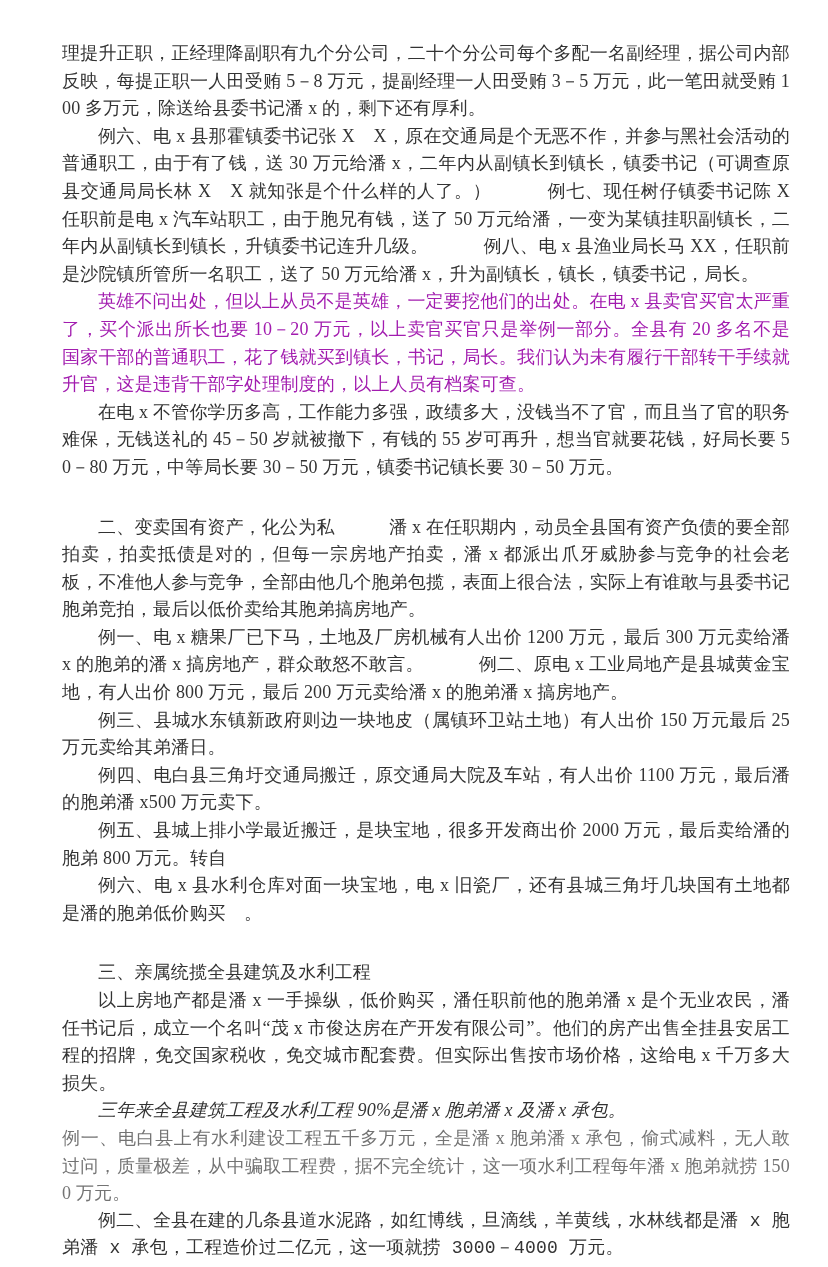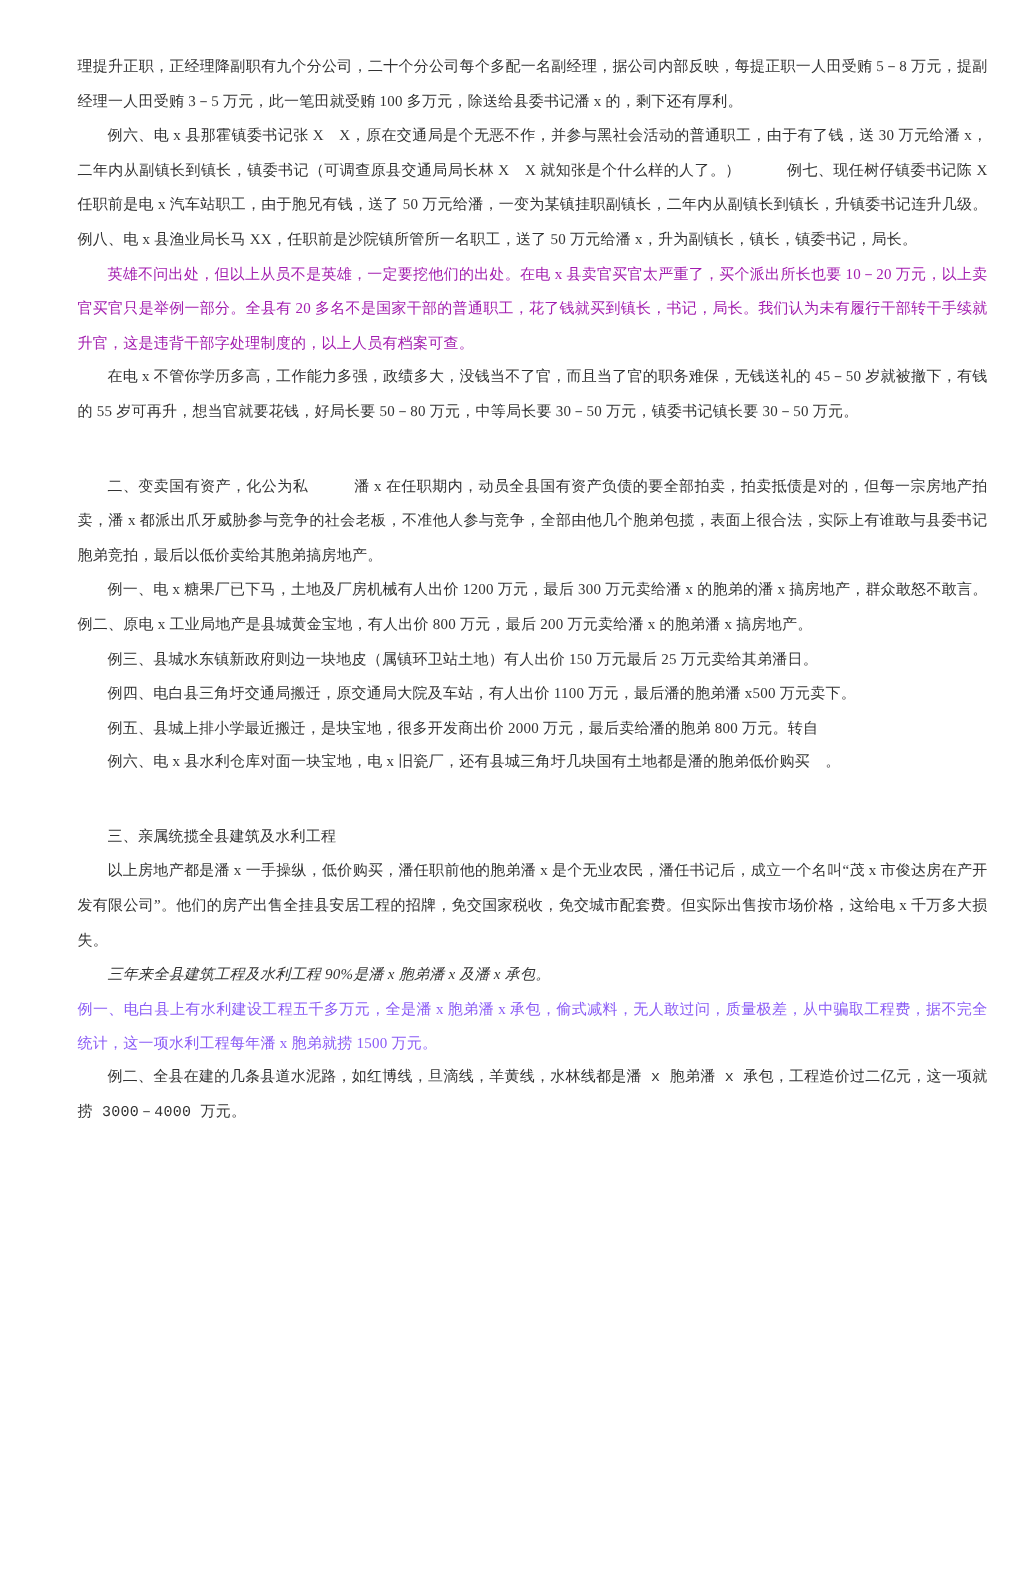--- a/index.html
+++ b/index.html
@@ -19,21 +19,21 @@
     height: 1267px;
     padding: 40px 38px 0 62px;
     background: #ffffff;
   }
   .doc-body {
     width: 728px;
   }
   .para {
     margin: 0;
     padding: 0;
-    font-size: 12px;
+    font-size: 18px;
     line-height: 27.6px;
     color: #333333;
     text-align: justify;
     text-align-last: left;
     word-break: break-all;
     letter-spacing: 0.2px;
   }
   .para.indent {
     text-indent: 2em;
   }
@@ -52,16 +52,16 @@
       <p class="para indent" style="color: rgb(51, 51, 51);">在电 x 不管你学历多高，工作能力多强，政绩多大，没钱当不了官，而且当了官的职务难保，无钱送礼的 45－50 岁就被撤下，有钱的 55 岁可再升，想当官就要花钱，好局长要 50－80 万元，中等局长要 30－50 万元，镇委书记镇长要 30－50 万元。</p>
       <p class="para indent gap" style="color: rgb(51, 51, 51);">二、变卖国有资产，化公为私　　　潘 x 在任职期内，动员全县国有资产负债的要全部拍卖，拍卖抵债是对的，但每一宗房地产拍卖，潘 x 都派出爪牙威胁参与竞争的社会老板，不准他人参与竞争，全部由他几个胞弟包揽，表面上很合法，实际上有谁敢与县委书记胞弟竞拍，最后以低价卖给其胞弟搞房地产。</p>
       <p class="para indent" style="color: rgb(51, 51, 51);">例一、电 x 糖果厂已下马，土地及厂房机械有人出价 1200 万元，最后 300 万元卖给潘 x 的胞弟的潘 x 搞房地产，群众敢怒不敢言。　　　例二、原电 x 工业局地产是县城黄金宝地，有人出价 800 万元，最后 200 万元卖给潘 x 的胞弟潘 x 搞房地产。</p>
       <p class="para indent" style="color: rgb(51, 51, 51);">例三、县城水东镇新政府则边一块地皮（属镇环卫站土地）有人出价 150 万元最后 25 万元卖给其弟潘日。</p>
       <p class="para indent" style="color: rgb(51, 51, 51);">例四、电白县三角圩交通局搬迁，原交通局大院及车站，有人出价 1100 万元，最后潘的胞弟潘 x500 万元卖下。</p>
       <p class="para indent" style="color: rgb(51, 51, 51);">例五、县城上排小学最近搬迁，是块宝地，很多开发商出价 2000 万元，最后卖给潘的胞弟 800 万元。转自</p>
       <p class="para indent" style="color: rgb(51, 51, 51);">例六、电 x 县水利仓库对面一块宝地，电 x 旧瓷厂，还有县城三角圩几块国有土地都是潘的胞弟低价购买　。</p>
       <p class="para indent gap" style="color: rgb(51, 51, 51);">三、亲属统揽全县建筑及水利工程</p>
       <p class="para indent" style="color: rgb(51, 51, 51);">以上房地产都是潘 x 一手操纵，低价购买，潘任职前他的胞弟潘 x 是个无业农民，潘任书记后，成立一个名叫“茂 x 市俊达房在产开发有限公司”。他们的房产出售全挂县安居工程的招牌，免交国家税收，免交城市配套费。但实际出售按市场价格，这给电 x 千万多大损失。</p>
       <p class="para indent" style="color: rgb(51, 51, 51); font-style: italic;">三年来全县建筑工程及水利工程 90%是潘 x 胞弟潘 x 及潘 x 承包。</p>
-      <p class="para" style="color: #8b5cf6;">例一、电白县上有水利建设工程五千多万元，全是潘 x 胞弟潘 x 承包，偷式减料，无人敢过问，质量极差，从中骗取工程费，据不完全统计，这一项水利工程每年潘 x 胞弟就捞 1500 万元。</p>
+      <p class="para" style="color: #737373;">例一、电白县上有水利建设工程五千多万元，全是潘 x 胞弟潘 x 承包，偷式减料，无人敢过问，质量极差，从中骗取工程费，据不完全统计，这一项水利工程每年潘 x 胞弟就捞 1500 万元。</p>
       <p class="para indent" style="color: rgb(51, 51, 51); font-family: Liberation Mono, monospace;">例二、全县在建的几条县道水泥路，如红博线，旦滴线，羊黄线，水林线都是潘 x 胞弟潘 x 承包，工程造价过二亿元，这一项就捞 3000－4000 万元。</p>
     </div>
 </main>
 
 </body></html>

